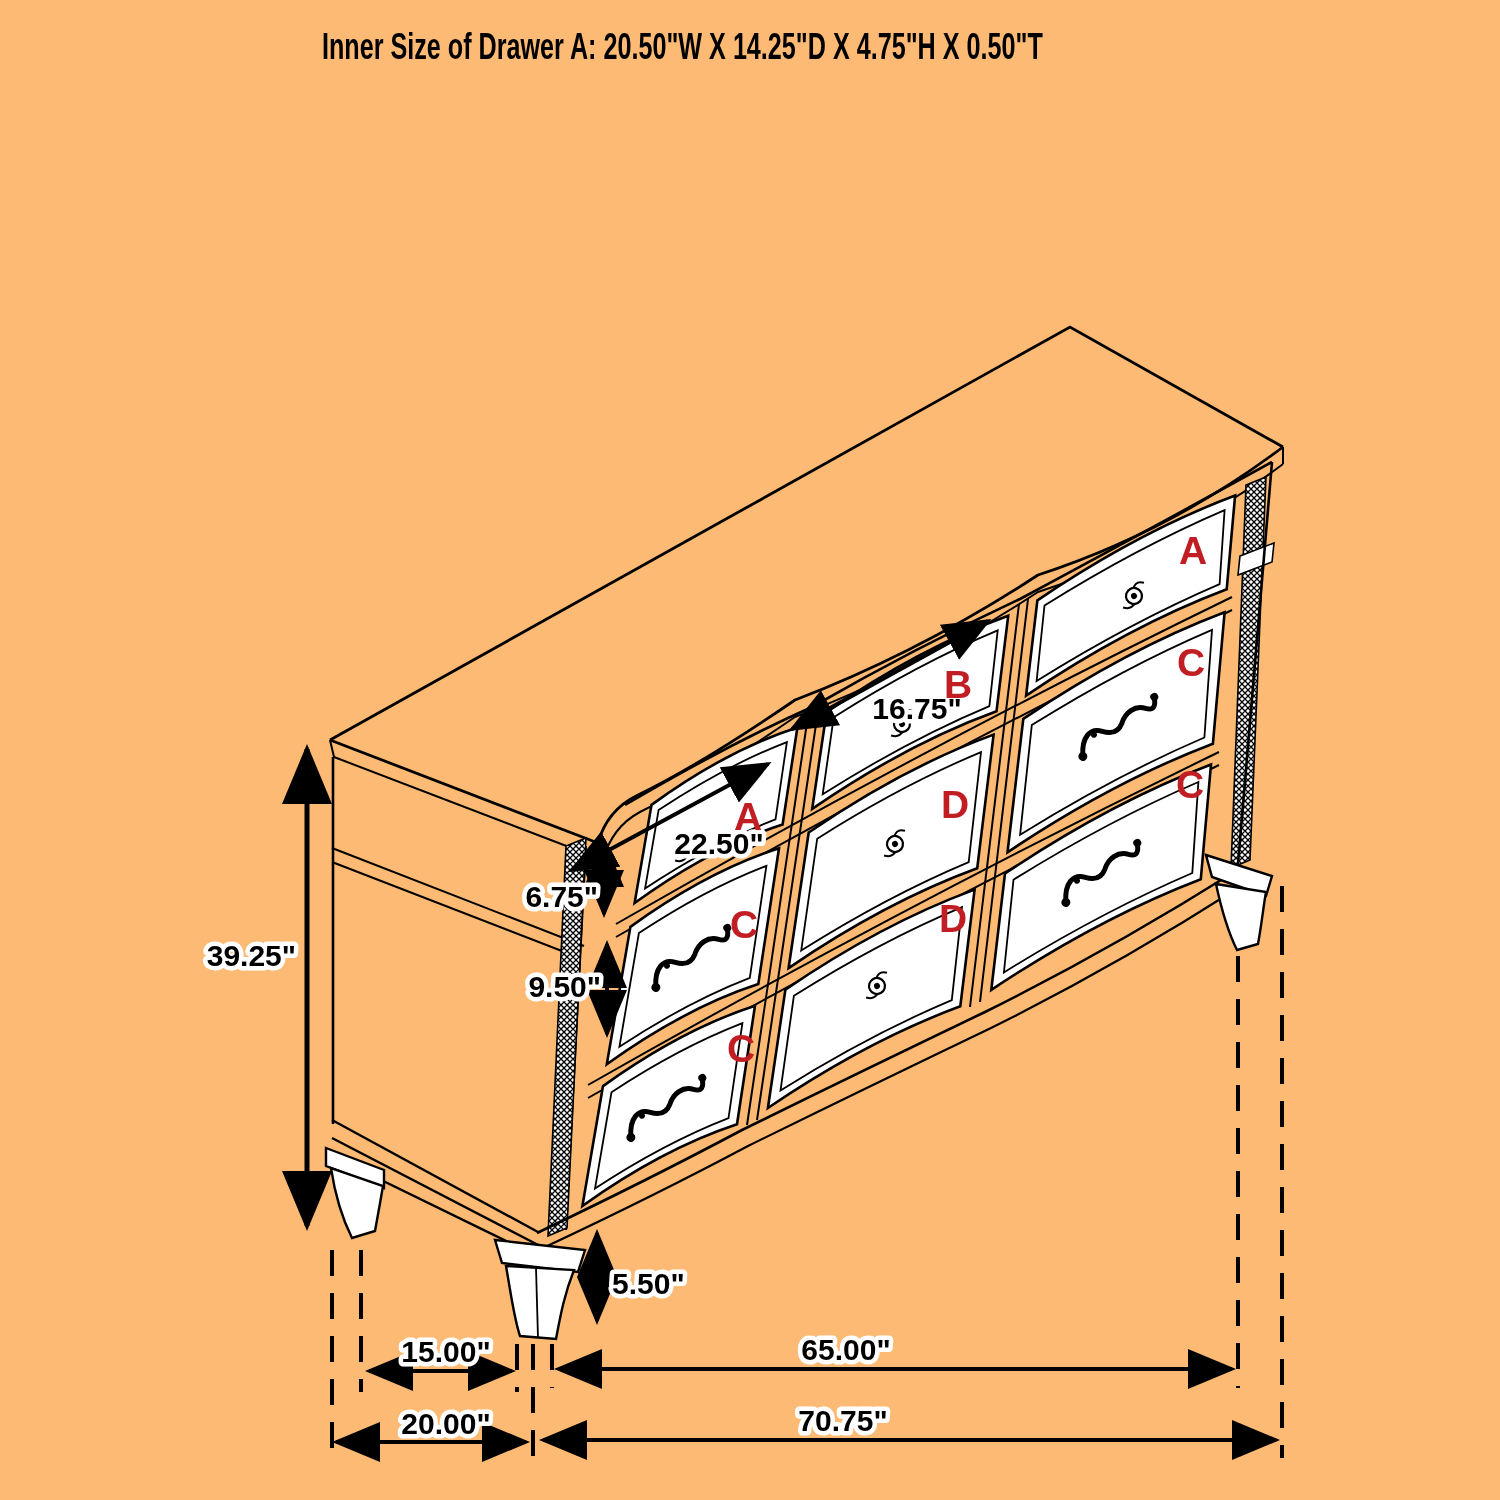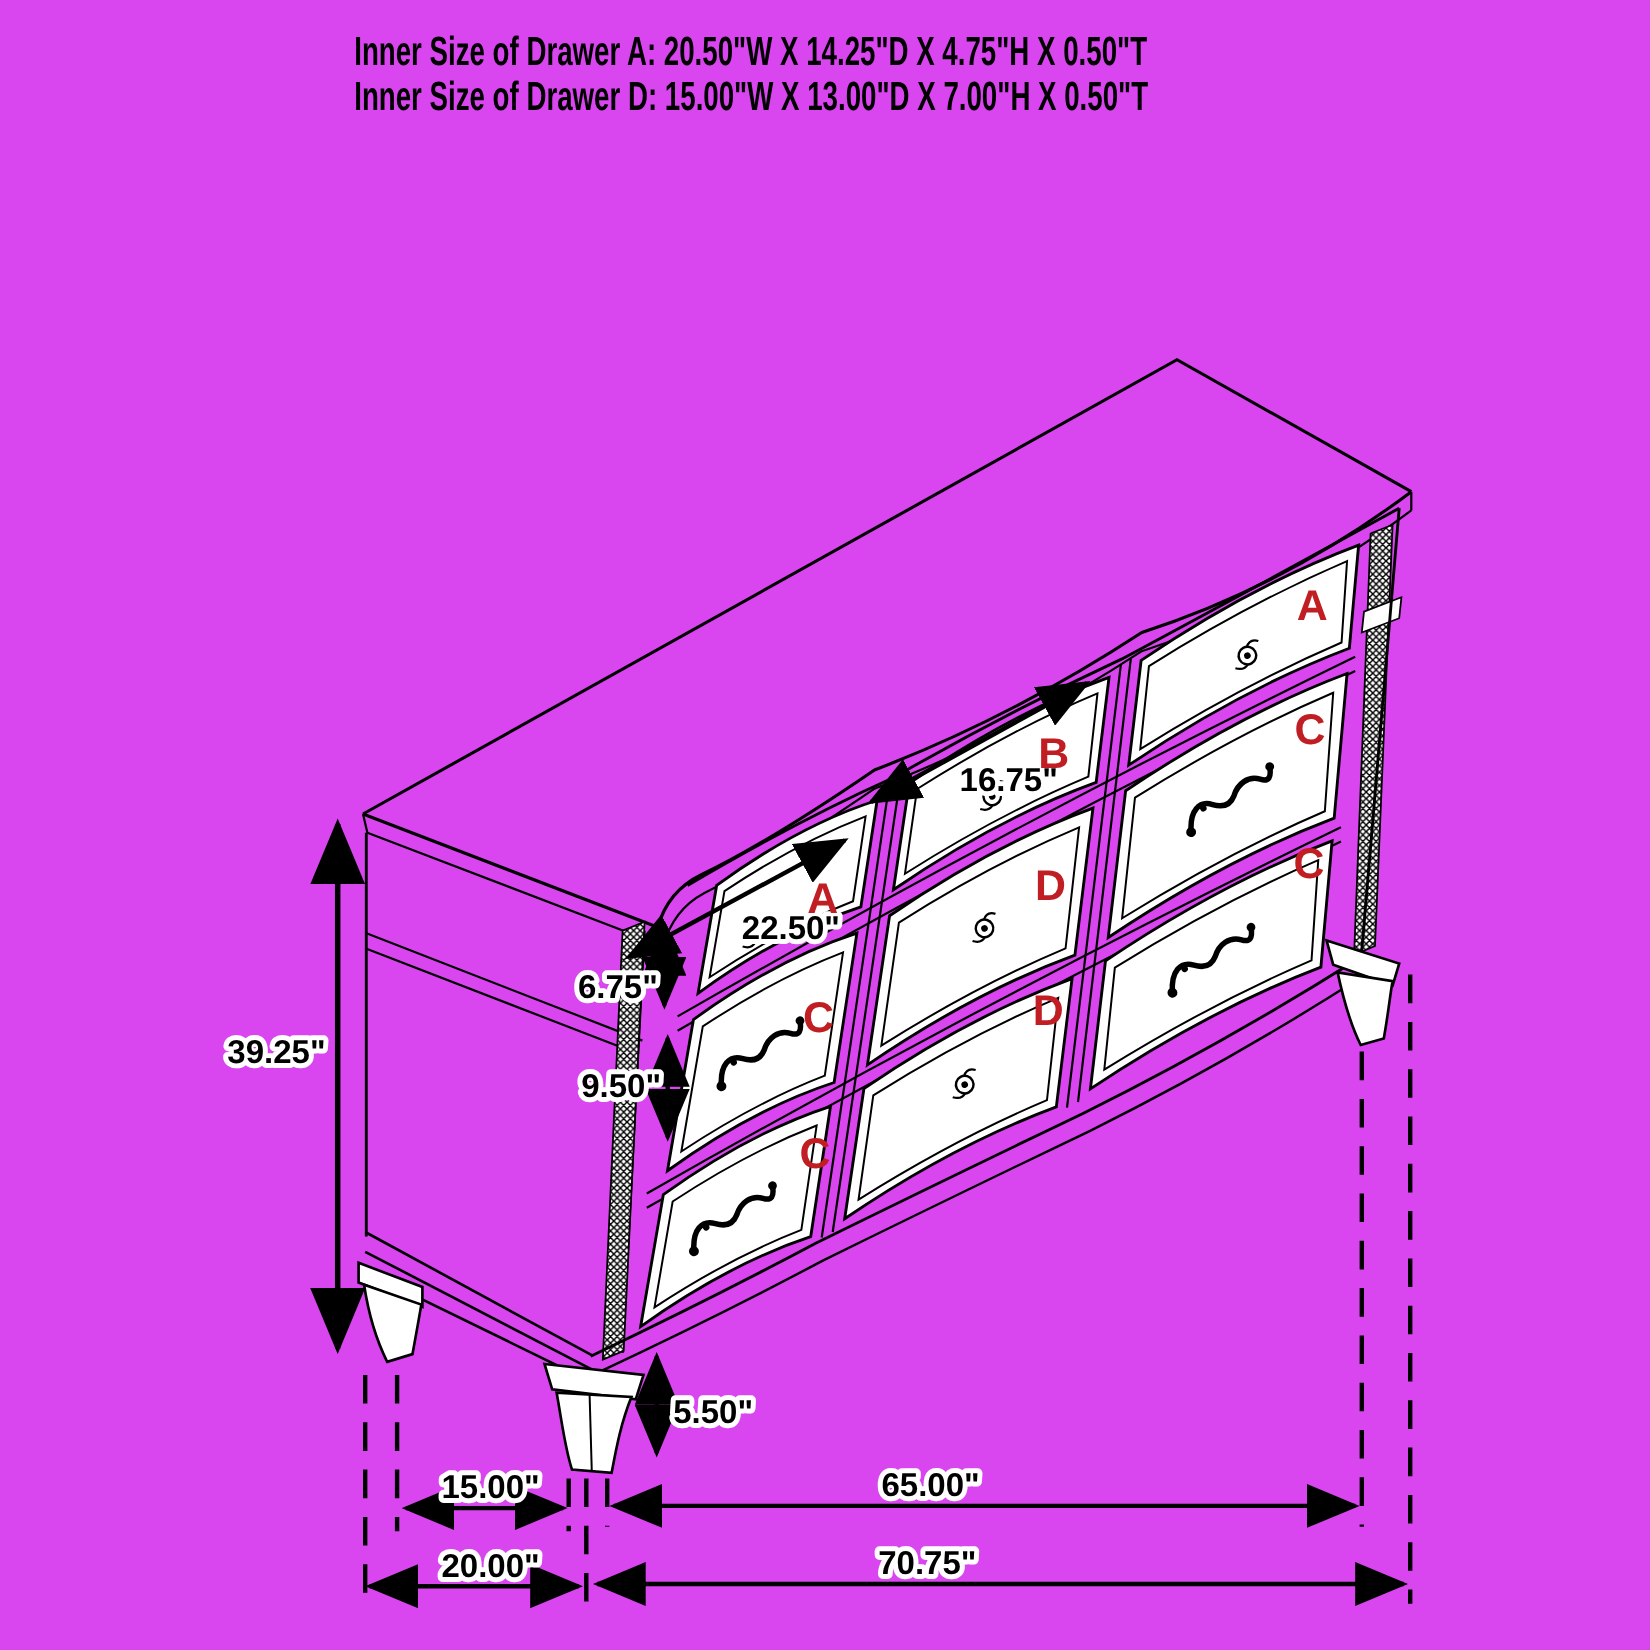--- a/index.html
+++ b/index.html
@@ -1,16 +1,16 @@
 <!DOCTYPE html>
 <html><head>
 <meta charset="utf-8">
 <style>
   html,body{margin:0;padding:0;background:#fff;}
-  .page{position:relative;width:1500px;height:1500px;background:#d946ef;overflow:hidden;
+  .page{position:relative;width:1500px;height:1500px;background:#fdba74;overflow:hidden;
         font-family:"Liberation Sans","DejaVu Sans",sans-serif;}
   .spec-header{position:absolute;left:322px;top:26px;}
   .spec-line{font-size:37px;font-weight:bold;color:#000;line-height:41px;white-space:nowrap;}
   .spec-line span{display:inline-block;transform:scaleX(0.68);transform-origin:left center;}
   svg{position:absolute;left:0;top:0;}
   .ln{stroke:#000;fill:none;}
   .drawer-o{stroke:#000;stroke-width:2.6;fill:#fff;}
   .drawer-i{stroke:#000;stroke-width:1.8;fill:none;}
   .dim{stroke:#000;stroke-width:4;fill:none;}
   .dimB{stroke:#000;stroke-width:5;fill:none;}
@@ -21,21 +21,20 @@
   .leg{stroke:#000;stroke-width:2.4;fill:#fff;}
   .pil{stroke:#000;stroke-width:1.6;}
 </style>
 </head>
 <body>
 
 <div class="page">
 
   <div class="spec-header">
     <div class="spec-line"><span>Inner Size of Drawer A: 20.50"W X 14.25"D X 4.75"H X 0.50"T</span></div>
-    <div class="spec-line"><span>Inner Size of Drawer D: 15.00"W X 13.00"D X 7.00"H X 0.50"T</span></div>
   </div>
 
   <svg width="1500" height="1500" viewBox="0 0 1500 1500">
     <defs>
       <marker id="ah" viewBox="0 0 12 10" refX="11" refY="5" markerWidth="12" markerHeight="10" orient="auto-start-reverse">
         <path d="M0,0 L12,5 L0,10 Z" fill="#000"></path>
       </marker>
       <pattern id="hatch" patternUnits="userSpaceOnUse" width="6" height="6">
         <rect width="6" height="6" fill="#fff"></rect>
         <path d="M0,0 L6,6 M6,0 L0,6 M3,-3 L9,3 M-3,3 L3,9" stroke="#000" stroke-width="1.3"></path>

